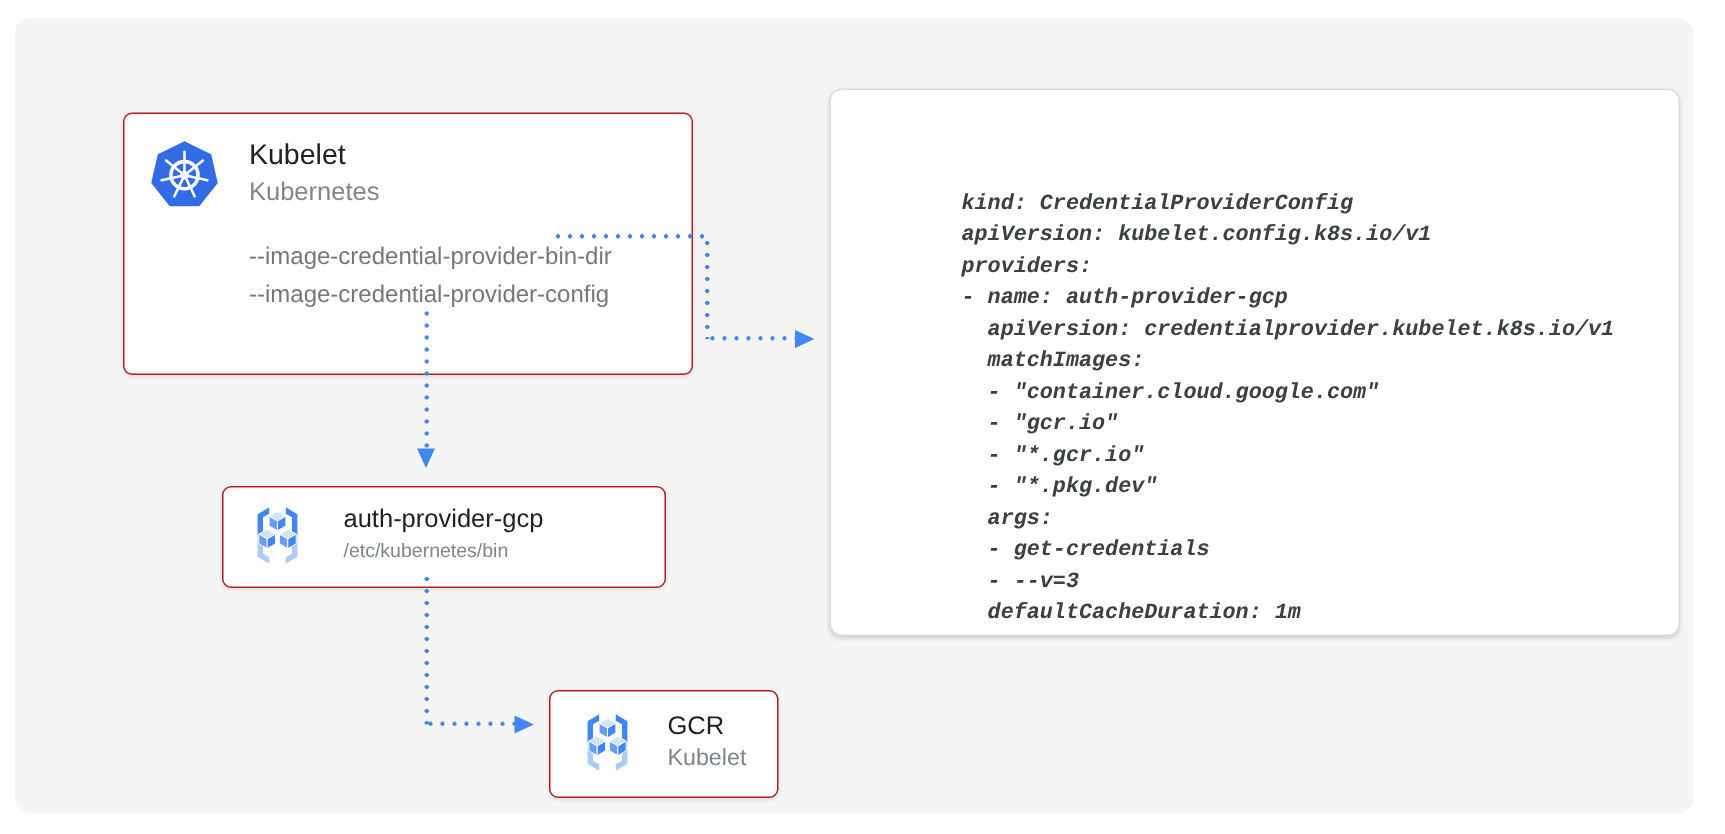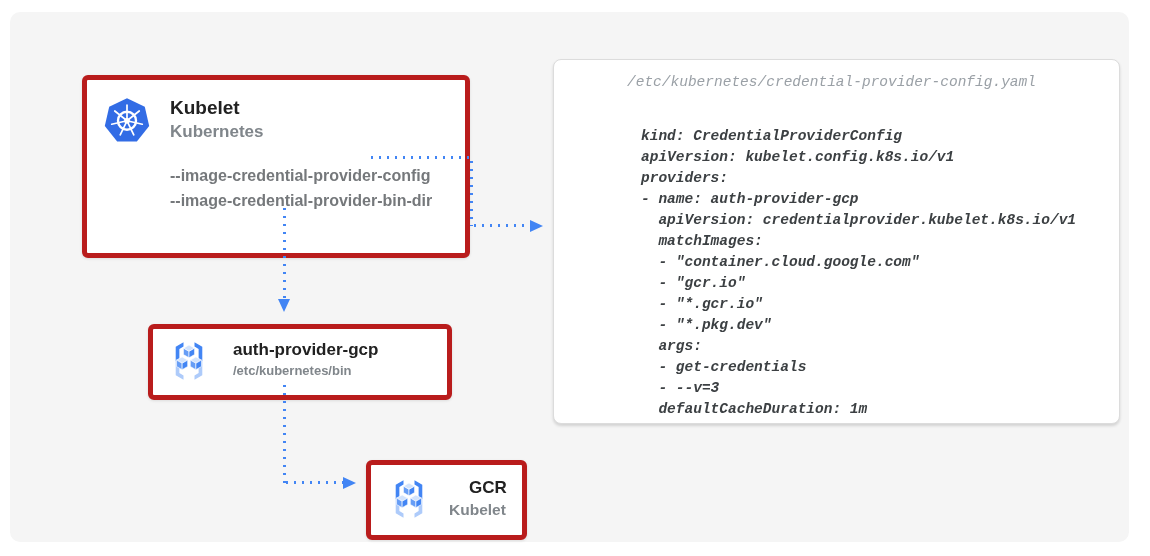--- a/index.html
+++ b/index.html
@@ -2,39 +2,39 @@
 <html><head>
 <meta charset="utf-8">
 <style>
   html,body{margin:0;padding:0;background:#ffffff;}
   .page{position:relative;width:1150px;height:556px;background:#ffffff;overflow:hidden;
         font-family:"Liberation Sans", sans-serif;}
   .canvas{position:absolute;left:10px;top:12px;width:1119px;height:530px;
           background:#f5f5f5;border-radius:10px;}
 
   
-  .node{position:absolute;background:#ffffff;border:5px solid #b91c1c;border-radius:6px;
-        box-shadow:0 1px 3px rgba(0,0,0,0.10);z-index:2;font-weight:bold;}
+  .node{position:absolute;background:#ffffff;border:1px solid #b91c1c;border-radius:6px;
+        box-shadow:0 1px 3px rgba(0,0,0,0.10);z-index:2;}
   .node-title{position:absolute;color:#212121;white-space:nowrap;}
   .node-subtitle{position:absolute;color:#80868b;white-space:nowrap;text-align:center;}
 
   .kubelet{left:72px;top:63px;width:378px;height:173px;}
   .kubelet .logo{position:absolute;left:16px;top:18px;}
   .kubelet .node-title{left:83px;top:17px;font-size:19px;}
   .kubelet .node-subtitle{left:83px;top:42px;font-size:17px;}
   .flags{position:absolute;left:83px;top:83px;font-size:16px;color:#75787b;line-height:25px;}
 
   .auth{left:138px;top:312px;width:294px;height:66px;}
   .auth .logo{position:absolute;left:14px;top:10px;}
   .auth .node-title{left:80px;top:11px;font-size:17px;}
   .auth .node-subtitle{left:80px;top:34px;font-size:13px;}
 
   .gcr{left:356px;top:448px;width:151px;height:70px;}
   .gcr .logo{position:absolute;left:16px;top:12px;}
-  .gcr .node-title{left:78px;top:13px;font-size:17px;margin-left:20px;}
+  .gcr .node-title{left:78px;top:13px;font-size:17px;}
   .gcr .node-subtitle{left:78px;top:36px;font-size:15.5px;}
 
   
   .config-panel{position:absolute;left:543px;top:47px;width:565px;height:363px;
                 background:#ffffff;border:1px solid #dcdcdc;border-radius:8px;
                 box-shadow:0 2px 3px rgba(0,0,0,0.14);z-index:2;}
   .config-filename{position:absolute;left:73px;top:14px;
                    font-family:"Liberation Mono","DejaVu Sans Mono",monospace;
                    font-style:italic;font-size:14.5px;color:#9aa0a6;white-space:pre;}
   .config-code{position:absolute;left:73px;top:52px;margin:14px;
@@ -73,22 +73,22 @@
           <line x1="50" y1="48" x2="35.7" y2="77.7"></line>
           <line x1="50" y1="48" x2="17.8" y2="55.3"></line>
           <line x1="50" y1="48" x2="24.2" y2="27.4"></line>
         </g>
         <circle cx="50" cy="48" r="19" fill="none" stroke="#ffffff" stroke-width="5"></circle>
         <circle cx="50" cy="48" r="6" fill="#ffffff"></circle>
       </svg>
       <div class="node-title">Kubelet</div>
       <div class="node-subtitle">Kubernetes</div>
       <div class="flags">
+        <div>--image-credential-provider-bin-dir</div>
         <div>--image-credential-provider-config</div>
-        <div>--image-credential-provider-bin-dir</div>
       </div>
     </div>
 
     <div class="node auth">
       <svg class="logo" width="44" height="44" viewBox="0 0 48 48">
         <polygon points="18,3.5 9.5,8.5 9.5,24 13.5,24 13.5,10.8 18,8.2" fill="#4285f4"></polygon>
         <polygon points="9.5,24 13.5,24 13.5,37.2 18,39.8 18,44.5 9.5,39.5" fill="#aecbfa"></polygon>
         <polygon points="30,3.5 38.5,8.5 38.5,24 34.5,24 34.5,10.8 30,8.2" fill="#4285f4"></polygon>
         <polygon points="38.5,24 34.5,24 34.5,37.2 30,39.8 30,44.5 38.5,39.5" fill="#aecbfa"></polygon>
         <g stroke="#ffffff" stroke-width="0.7">
@@ -123,21 +123,20 @@
           <polygon points="31.5,19.5 37.6,23 31.5,26.5 25.4,23" fill="#d2e3fc"></polygon>
           <polygon points="25.4,23 31.5,26.5 31.5,33.5 25.4,30" fill="#669df6"></polygon>
           <polygon points="37.6,23 31.5,26.5 31.5,33.5 37.6,30" fill="#4285f4"></polygon>
         </g>
       </svg>
       <div class="node-title">GCR</div>
       <div class="node-subtitle">Kubelet</div>
     </div>
 
     <div class="config-panel">
-      <div class="config-filename">/etc/kubernetes/credential-provider-config.yaml</div>
       <pre class="config-code">kind: CredentialProviderConfig
 apiVersion: kubelet.config.k8s.io/v1
 providers:
 - name: auth-provider-gcp
   apiVersion: credentialprovider.kubelet.k8s.io/v1
   matchImages:
   - "container.cloud.google.com"
   - "gcr.io"
   - "*.gcr.io"
   - "*.pkg.dev"

